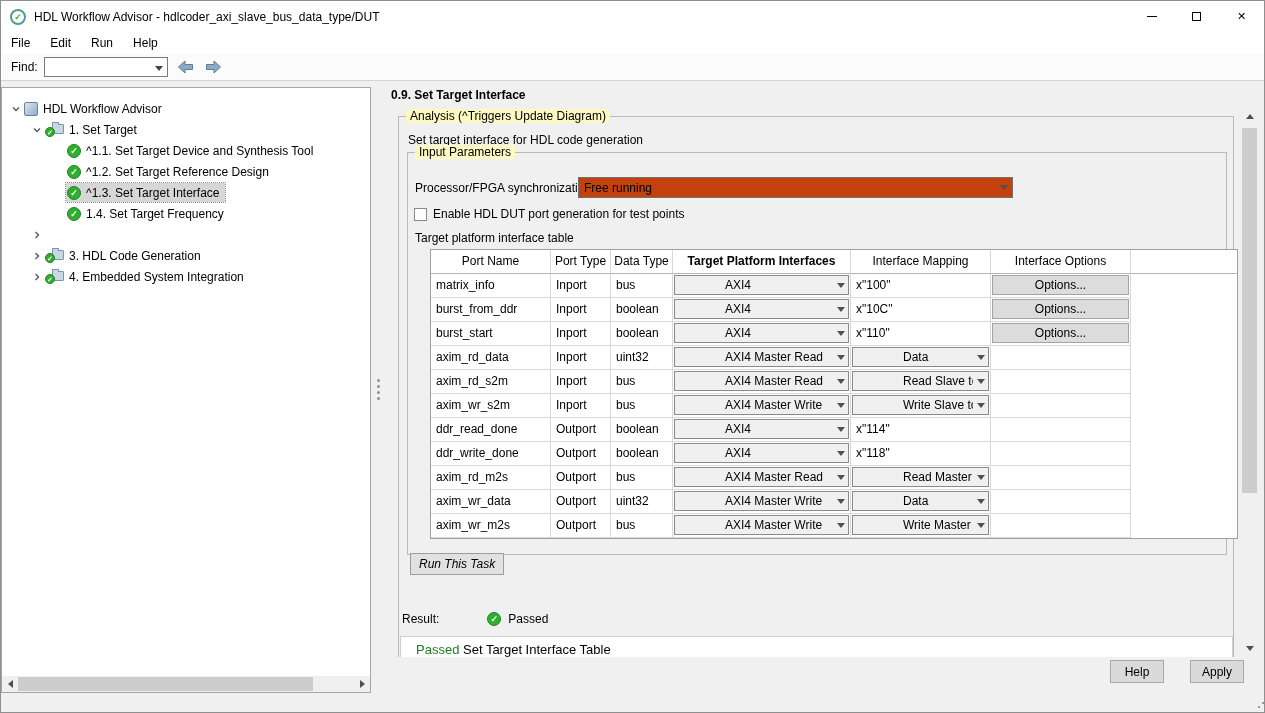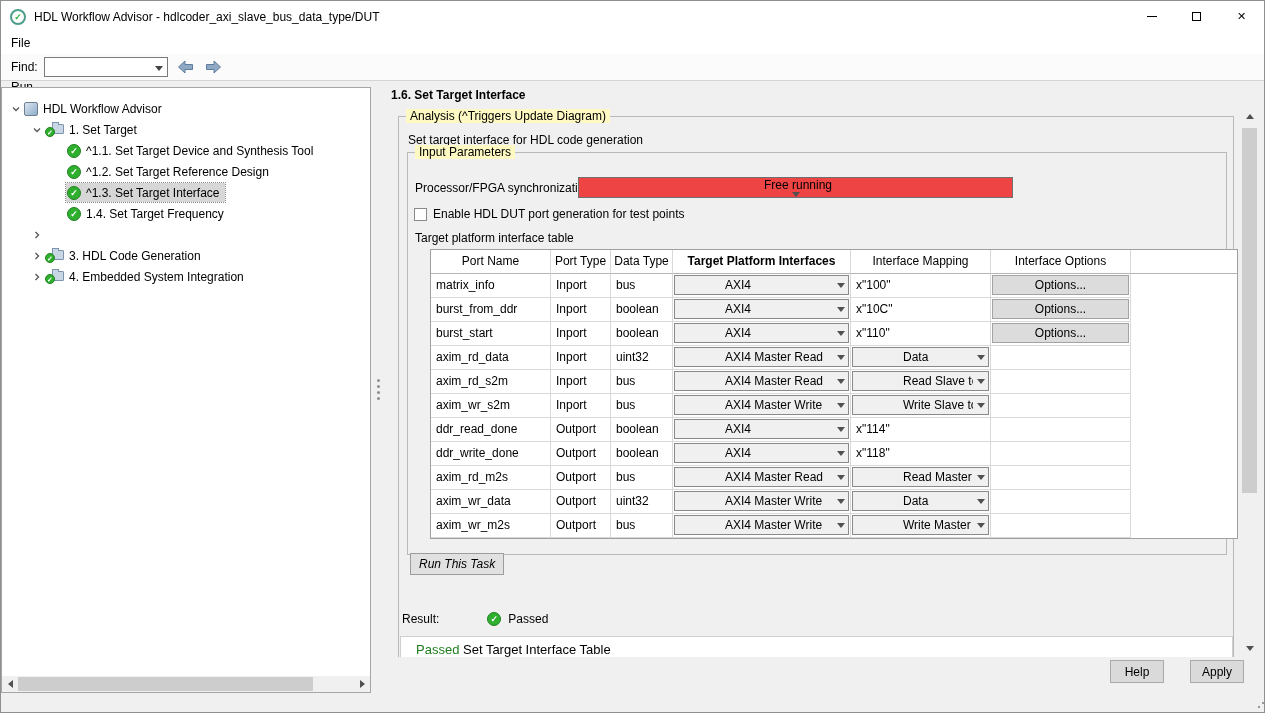--- a/index.html
+++ b/index.html
@@ -10,21 +10,21 @@
   .titlebar { position:absolute; left:0; top:0; right:0; height:31px; background:#fff; display:flex; align-items:center; }
   .app-icon { width:16px; height:16px; margin-left:9px; border-radius:50%; border:2px solid #4d9e8a; background:#fff; color:#2eaf2e; font-size:9px; font-weight:bold; text-align:center; line-height:12px; flex:none; }
   .title-text { margin-left:8px; font-size:12px; white-space:nowrap; }
   .win-controls { margin-left:auto; display:flex; height:31px; }
   .win-btn { width:45px; height:31px; display:flex; align-items:center; justify-content:center; cursor:default; }
   .min-glyph { width:10px; height:1px; background:#000; display:block; }
   .max-glyph { width:9px; height:9px; border:1px solid #000; display:block; }
   .close-glyph { font-size:11px; }
 
   
-  .menubar { position:absolute; left:0; top:31px; right:0; height:22px; background:#fff; display:flex; align-items:flex-start;flex-direction:column; }
+  .menubar { position:absolute; left:0; top:31px; right:0; height:22px; background:#fff; display:flex; align-items:flex-end; }
   .menu-item { padding:0 10px; height:22px; line-height:22px; }
 
   
   .findbar { position:absolute; left:0; top:53px; right:0; height:27px; background:#fbfbfb; border-bottom:1px solid #d4d4d4; display:flex; align-items:center; }
   .find-label { margin-left:10px; }
   .find-combo { margin-left:6px; width:124px; height:20px; background:#fff; border:1px solid #7a7a7a; position:relative; }
   .find-combo .arrow { position:absolute; right:4px; top:8px; border-left:4px solid transparent; border-right:4px solid transparent; border-top:5px solid #444; }
   .nav-btn { margin-left:8px; width:20px; height:18px; display:flex; align-items:center; justify-content:center; }
 
   
@@ -61,21 +61,21 @@
   .main-heading { position:absolute; left:390px; top:87px; font-weight:bold; }
   .main-scroll { position:absolute; left:385px; top:105px; width:855px; height:551px; overflow:hidden; background:#f0f0f0; }
 
   .groupbox { position:absolute; border:1px solid #b9b9b9; background:#f0f0f0; }
   .legend { position:absolute; top:-8px; left:7px; background:#fef9c3; padding:0 4px; white-space:nowrap; }
   .analysis-group { left:12px; top:10px; width:836px; height:600px; }
   .task-desc { position:absolute; left:9px; top:16px; white-space:nowrap; }
   .input-params { left:8px; top:35px; width:820px; height:403px; }
 
   .sync-label { position:absolute; left:7px; top:28px; }
-  .combo { background:#ef4444; border:1px solid #707070; display:flex; align-items:center; overflow:hidden;flex-direction:column; }
+  .combo { background:#c2410c; border:1px solid #707070; display:flex; align-items:center; overflow:hidden; }
   .sync-combo { position:absolute; left:170px; top:24px; width:435px; height:21px; }
   .combo .cc-text { flex:1; padding-left:5px; white-space:nowrap; overflow:hidden; }
   .combo .cc-arrow { width:16px; flex:none; display:flex; align-items:center; justify-content:center; }
 
   .checkbox-row { position:absolute; left:6px; top:54px; display:flex; align-items:center; }
   .checkbox { width:13px; height:13px; background:#fff; border:1px solid #8a8a8a; flex:none; }
   .checkbox-label { margin-left:6px; white-space:nowrap; }
   .table-caption { position:absolute; left:7px; top:78px; }
 
   
@@ -266,21 +266,21 @@
       <div class="hs-btn hs-right">
           <span class="tri-right"></span>
         </div>
     </div>
   </div>
 
   <div class="splitter">
     <span class="splitter-dots"></span>
   </div>
 
-  <div class="main-heading">1.6. Set Target Interface</div>
+  <div class="main-heading">0.9. Set Target Interface</div>
 
   <div class="main-scroll">
 
     <div class="groupbox analysis-group">
       <span class="legend">Analysis (^Triggers Update Diagram)</span>
       <div class="task-desc">Set target interface for HDL code generation</div>
 
       <div class="groupbox input-params">
         <span class="legend">Input Parameters</span>
 

